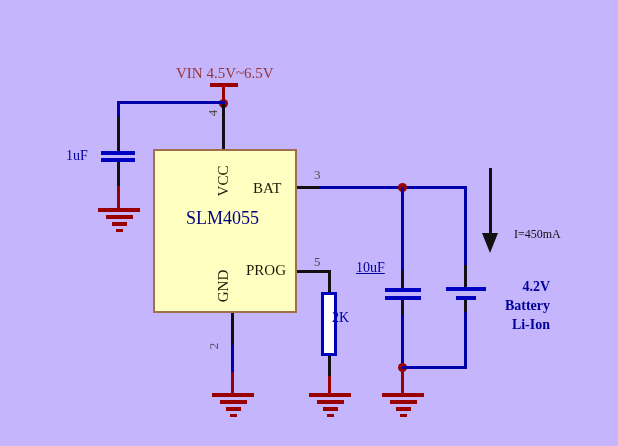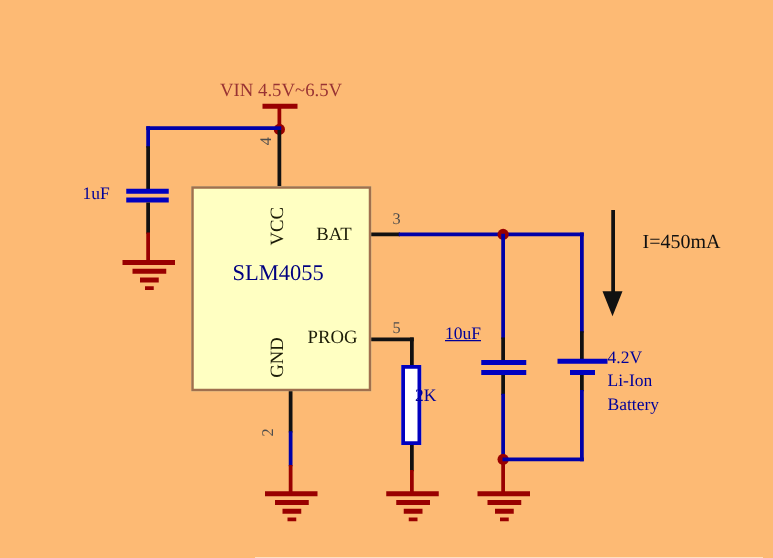--- a/index.html
+++ b/index.html
@@ -1,19 +1,19 @@
 <!DOCTYPE html>
 <html style="--wire: #0000A8; --component: #0000C0; --stub: #111111; --ground: #990000; --ic-fill: #FFFFC2; --ic-border: #A0704E; --label-red: #993333; --label-blue: #000099; --part-color: #000080; --pin-name: #1c1c08; --pin-number: #4d4d4d; --text-black: #111111;"><head>
 <meta charset="utf-8">
 <style>
   html,body{margin:0;padding:0;background:#ffffff;}
   #canvas{
     position:relative;
     width:618px;height:446px;
-    background:#fdba74;
+    background:#c4b5fd;
     font-family:"Liberation Serif", serif;
     overflow:hidden;
   }
   
   .w{position:absolute;background:var(--wire);}
   .wk{position:absolute;background:var(--stub);}
   .wr{position:absolute;background:var(--ground);}
   .plate{position:absolute;background:var(--component);}
   .dot{position:absolute;width:9px;height:9px;border-radius:50%;background:var(--ground);}
   
@@ -28,29 +28,29 @@
     background:var(--ic-fill);border:2px solid var(--ic-border);
     box-sizing:border-box;
   }
   
   .t{position:absolute;white-space:nowrap;}
   .vin{color:var(--label-red);font-size:15px;}
   .navy{color:var(--label-blue);font-size:14px;}
   .pinname{color:var(--pin-name);font-size:15px;}
   .partno{color:var(--part-color);font-size:18px;}
   .pinnum{color:var(--pin-number);font-size:13px;}
-  .current{color:var(--text-black);font-size:16px;}
+  .current{color:var(--text-black);font-size:12px;margin-top:42px;}
   .vtext{
     position:absolute;white-space:nowrap;
     transform:translate(-50%,-50%) rotate(-90deg);
   }
   .battery-label{
     position:absolute;left:486px;top:277px;width:64px;
-    text-align:left;line-height:19px;
-    color:var(--label-blue);font-size:14px;
+    text-align:right;line-height:19px;
+    color:var(--label-blue);font-size:14px;font-weight:bold;
   }
   
   .res{
     position:absolute;left:321px;top:292px;width:16px;height:64px;
     border:3px solid var(--component);background:#ffffff;box-sizing:border-box;
   }
   
   .arrow-line{position:absolute;left:489px;top:168px;width:3px;height:67px;background:var(--text-black);}
   .arrow-head{
     position:absolute;left:482px;top:233px;width:0;height:0;
@@ -118,22 +118,22 @@
 
   <div class="w" style="left:464px;top:186px;width:3px;height:80px;"></div>
   <div class="wk" style="left:464px;top:265px;width:3px;height:23px;"></div>
   <div class="plate" style="left:446px;top:287px;width:40px;height:4px;"></div>
   <div class="plate" style="left:456px;top:296px;width:20px;height:4px;"></div>
   <div class="wk" style="left:464px;top:300px;width:3px;height:13px;"></div>
   <div class="w" style="left:464px;top:312px;width:3px;height:57px;"></div>
   <div class="w" style="left:402px;top:366px;width:65px;height:3px;"></div>
   <div class="battery-label">
     <div>4.2V</div>
+    <div>Battery</div>
     <div>Li-Ion</div>
-    <div>Battery</div>
   </div>
 
   <div class="arrow-line"></div>
   <div class="arrow-head"></div>
   <div class="t current" style="left:514px;top:185px;">I=450mA</div>
 
   <div class="wk" style="left:297px;top:270px;width:34px;height:3px;"></div>
   <div class="wk" style="left:328px;top:270px;width:3px;height:23px;"></div>
   <div class="res"></div>
   <div class="t navy" style="left:332px;top:310px;">2K</div>

